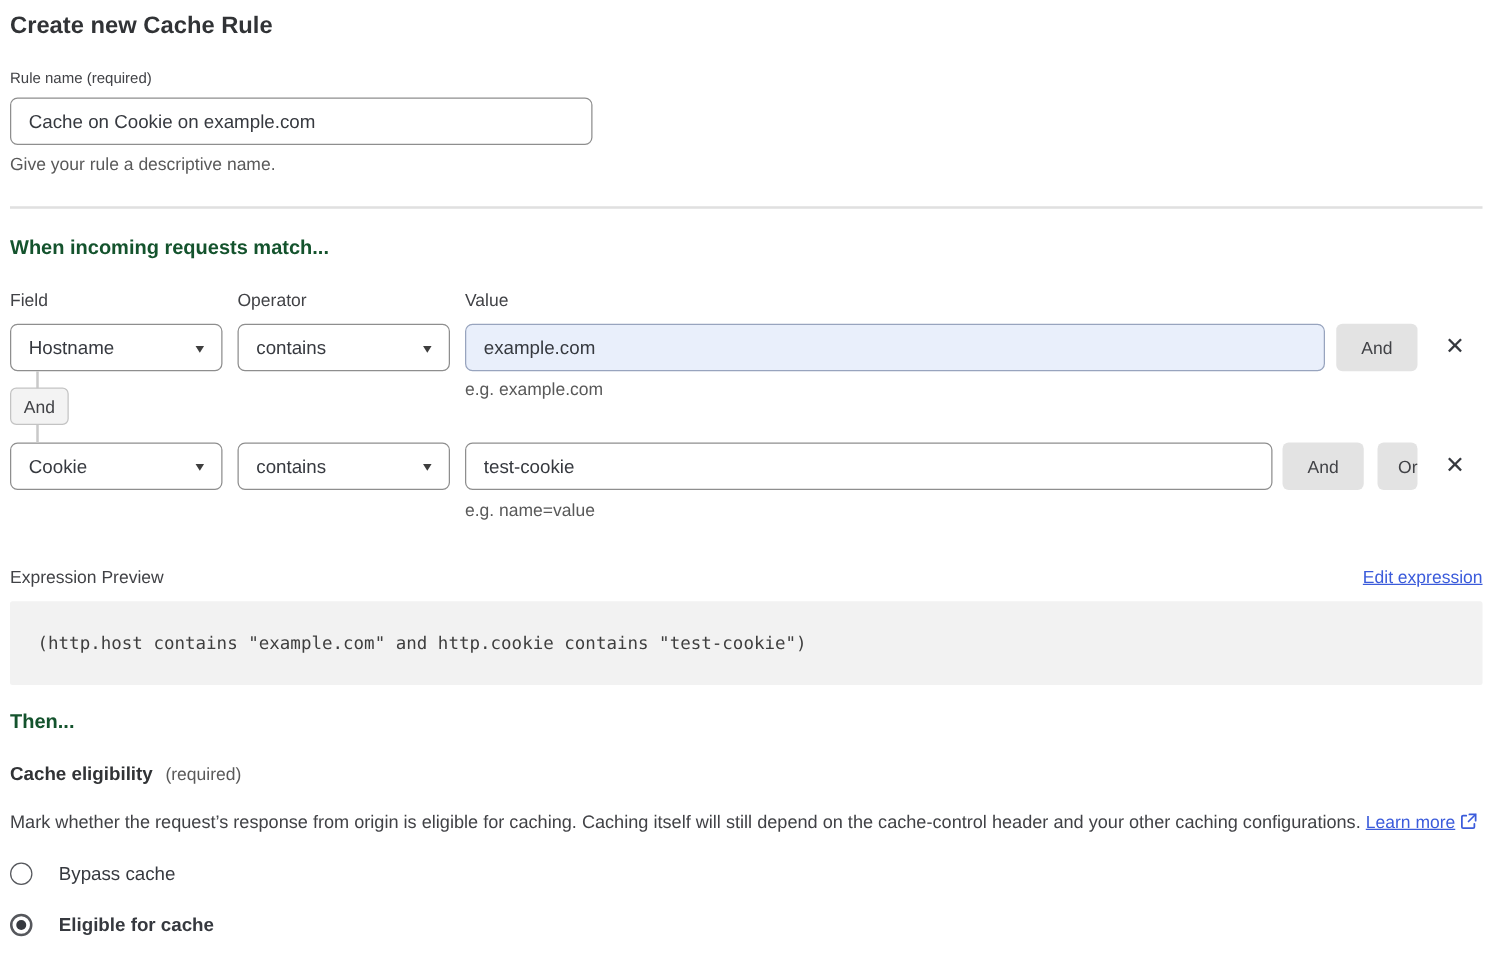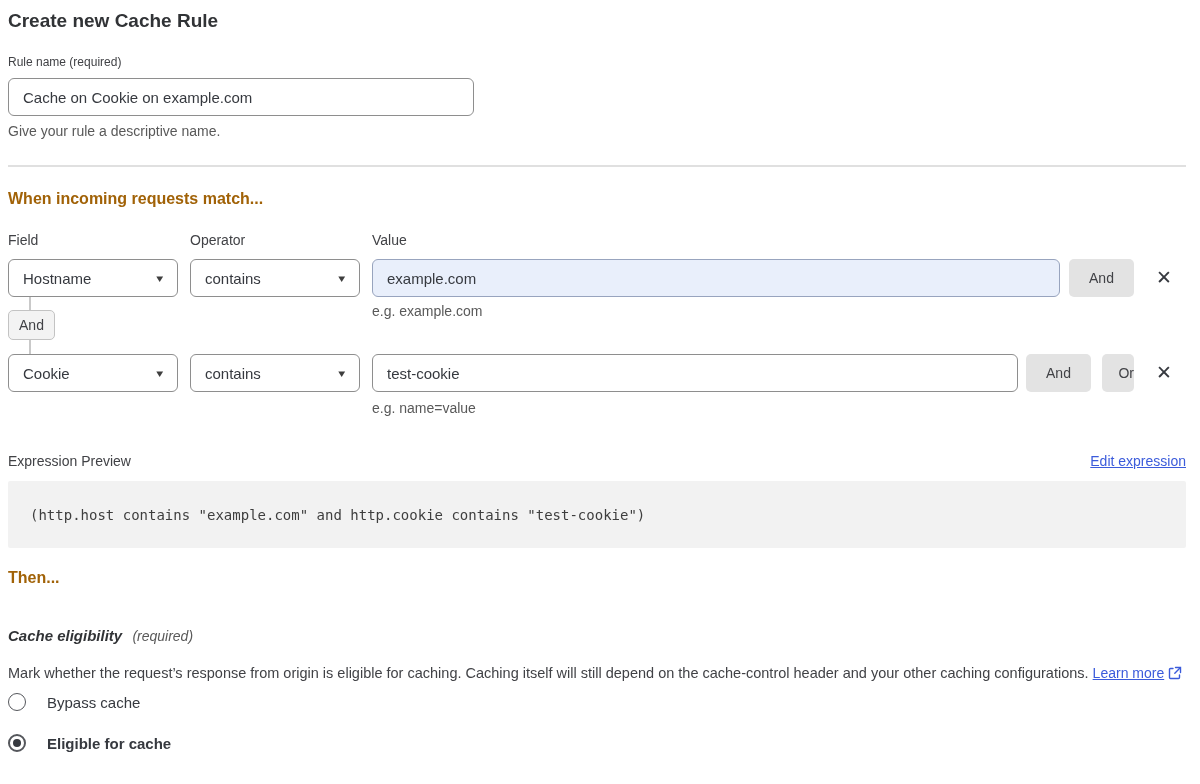--- a/index.html
+++ b/index.html
@@ -18,21 +18,21 @@
   .text-input {
     display:block; width:466px; height:38px;
     border:1px solid #8E8E8E; border-radius:6px;
     padding:0 14px; font-size:15px; color:#36393F;
     font-family:"Liberation Sans", sans-serif; background:#fff; outline:none;
   }
   .help-text { font-size:14px; color:#595959; margin-top:7px; }
 
   .divider { border:none; border-top:2px solid #E0E0E0; margin-top:26px; width:1178px; }
 
-  .section-heading { font-size:16px; font-weight:bold; color:#a16207; margin-top:23px; }
+  .section-heading { font-size:16px; font-weight:bold; color:#14532d; margin-top:23px; }
 
   .col-labels { display:flex; margin-top:24px; font-size:14px; color:#414246; width:1178px; }
   .col-labels .c1 { width:182px; }
   .col-labels .c2 { width:182px; }
 
   .cond-row { display:flex; align-items:center; margin-top:11px; width:1178px; }
 
   .select-box {
     width:170px; height:38px; flex:0 0 170px;
     border:1px solid #8E8E8E; border-radius:6px; background:#fff;
@@ -81,29 +81,29 @@
   .link { color:#3B5BDB; font-size:14px; text-decoration:underline; cursor:pointer; }
 
   .code-block {
     margin-top:12px; width:1178px; height:67px; background:#F2F2F2; border-radius:2px;
     display:flex; align-items:center; padding-left:22px;
     font-family:"DejaVu Sans Mono", monospace; font-size:14px; color:#3E3E3E;
   }
 
   .then-heading { margin-top:21px; }
 
-  .sub-heading { margin-top:40px; font-size:15px;font-style:italic; }
+  .sub-heading { margin-top:24px; font-size:15px; }
   .sub-heading .hd { font-weight:bold; color:#313336; }
   .sub-heading .req { font-weight:normal; font-size:14px; color:#595959; margin-left:6px; }
 
   .desc { margin-top:18px; font-size:14.5px; line-height:22px; color:#414246; width:1178px; }
   .ext-icon { display:inline-block; vertical-align:-2px; margin-left:4px; }
 
   .radio-option { display:flex; align-items:center; margin-top:0; cursor:pointer; }
-  .radio-1 { margin-top:7px; }
+  .radio-1 { margin-top:19px; }
   .radio-2 { margin-top:23px; }
   .radio-circle {
     width:18px; height:18px; border-radius:50%; border:1.5px solid #55575C;
     display:flex; align-items:center; justify-content:center; flex:0 0 18px; background:#fff;
   }
   .radio-dot { width:8px; height:8px; border-radius:50%; background:#36393F; display:none; }
   .radio-option.checked .radio-circle { border-width:2px; }
   .radio-option.checked .radio-dot { display:block; }
   .radio-label { margin-left:21px; font-size:15px; color:#36393F; }
   .radio-option.checked .radio-label { font-weight:bold; }

